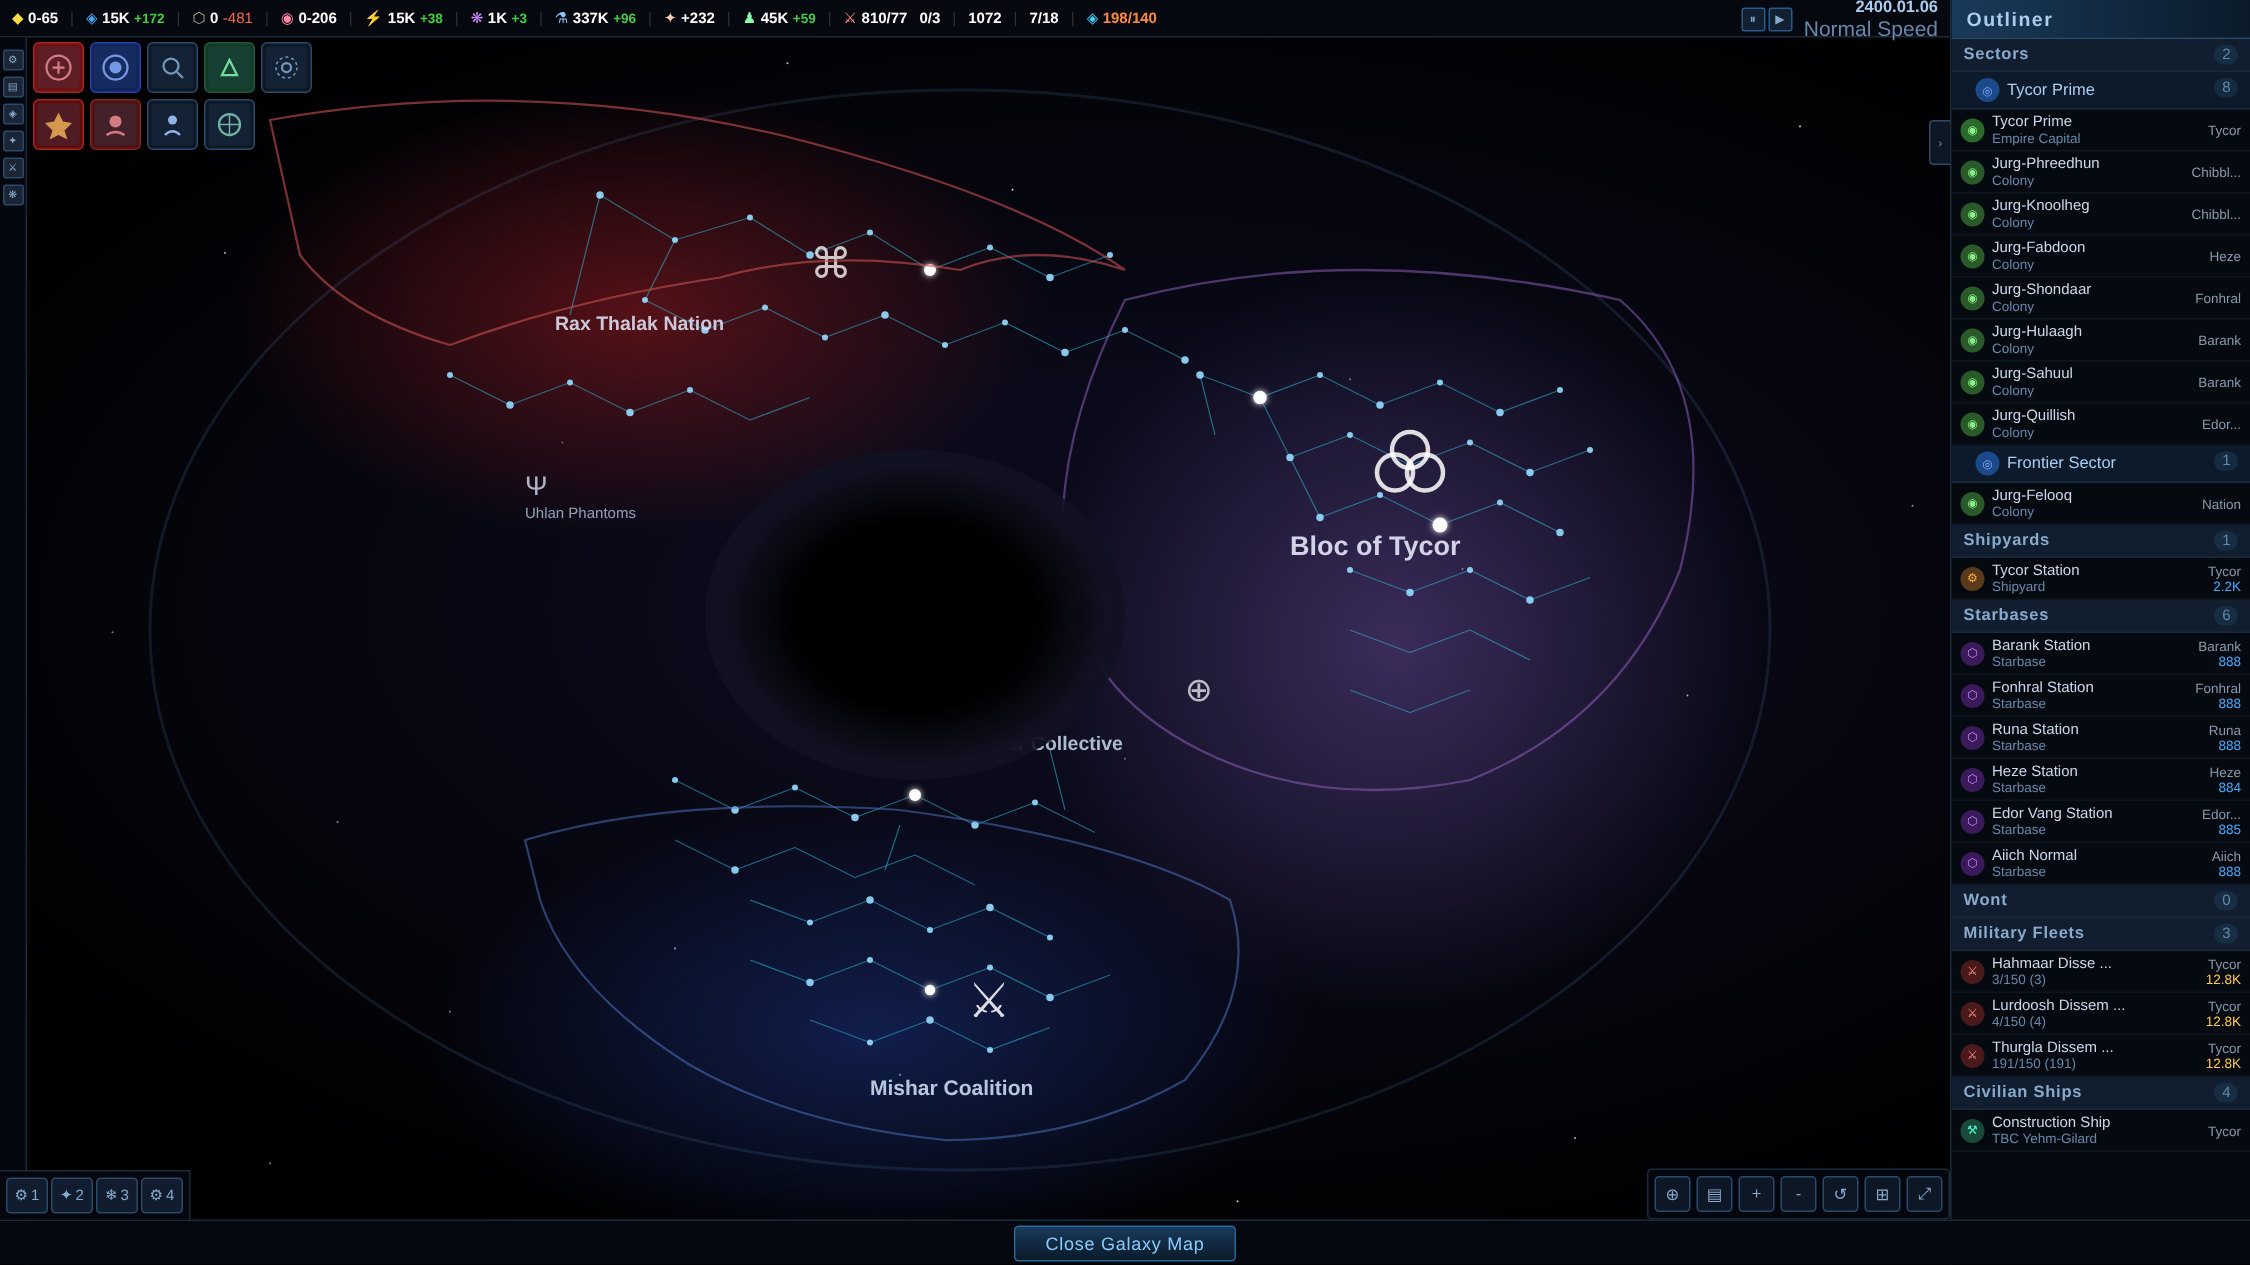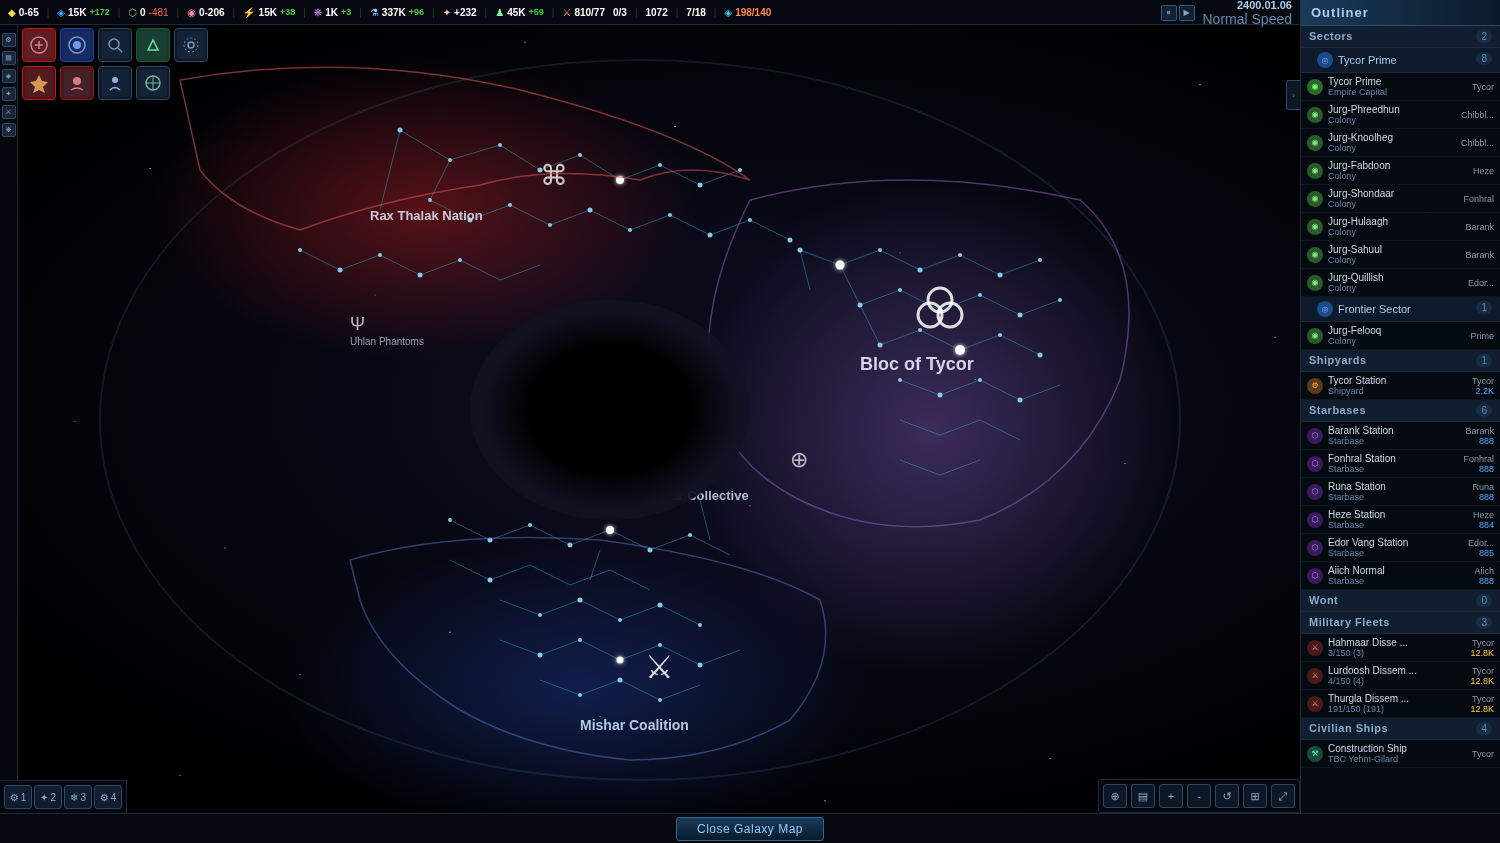--- a/index.html
+++ b/index.html
@@ -1003,21 +1003,21 @@
     <span class="section-count">1</span>
   </div>
 
   <div class="outliner-item">
     <div class="item-icon colony">◉</div>
     <div class="item-info">
       <div class="item-name">Jurg-Felooq</div>
       <div class="item-sub">Colony</div>
     </div>
     <div class="item-right">
-      <div class="item-location">Prime</div>
+      <div class="item-location">Nation</div>
     </div>
   </div>
 
   <div class="section-header">
     <span class="section-header-label">Shipyards</span>
     <span class="section-count">1</span>
   </div>
 
   <div class="outliner-item">
     <div class="item-icon shipyard">⚙</div>

